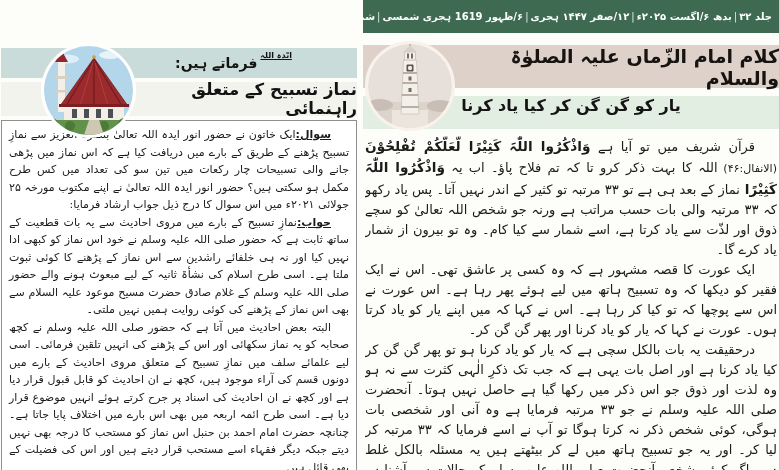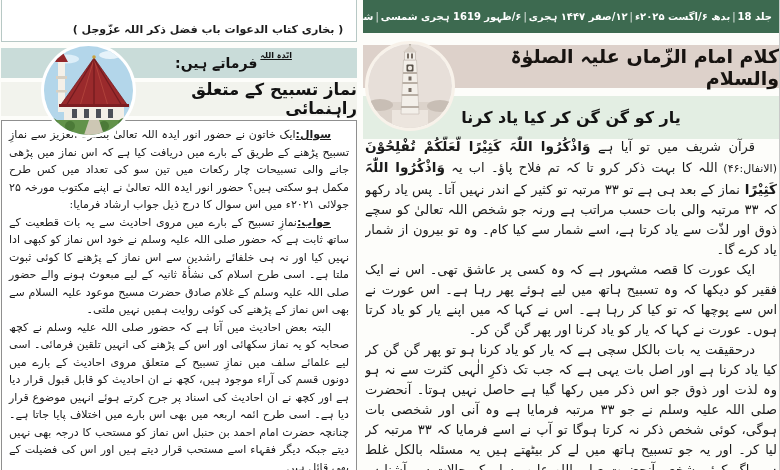--- a/index.html
+++ b/index.html
@@ -15,22 +15,22 @@
     display:flex;align-items:center;justify-content:space-between;
     padding:0 7px;font-size:10px;font-weight:600;white-space:nowrap;overflow:hidden;
   }
   .masthead .sep{opacity:.85;font-weight:400;padding:0 2px;}
   .kicker-pink{
     position:absolute;top:45px;left:0;right:0;height:43px;background:#ddd1ca;
     display:flex;align-items:flex-start;justify-content:center;padding-left:92px;
     font-size:19px;font-weight:bold;color:#171310;
   }
   .title-green{
-    position:absolute;top:96px;left:0;right:0;height:43px;background:#e3eee3;
-    display:flex;align-items:center;justify-content:center;
+    position:absolute;top:96px;left:0;right:0;height:33px;background:#e3eee3;
+    display:flex;justify-content:center;
     font-size:16px;font-weight:bold;color:#141414;
   }
   .photo-ring{
     position:absolute;border-radius:50%;overflow:hidden;z-index:6;
     box-sizing:border-box;background:#fff;
   }
   .photo-tower{top:41px;left:2px;width:90px;height:90px;border:3px solid #f8f2ea;}
   .photo-mosque{top:43px;left:40px;width:95px;height:95px;border:3px solid #ffffff;}
   .photo-ring svg{display:block;width:100%;height:100%;}
   .body-kalam{
@@ -72,21 +72,21 @@
   .page-edge{position:absolute;right:0;top:0;width:1px;height:100%;background:#c9c9c9;}
 </style>
 </head>
 <body>
 
 <div id="page">
 
   <div class="col-kalam">
 
     <div class="masthead">
-      <span>جلد 18</span>
+      <span>جلد ۳۲</span>
       <span class="sep">|</span>
       <span>بدھ ۶/اگست ۲۰۲۵ء</span>
       <span class="sep">|</span>
       <span>۱۲/صفر ۱۴۴۷ ہجری</span>
       <span class="sep">|</span>
       <span>۶/ظہور 1619 ہجری شمسی</span>
       <span class="sep">|</span>
       <span>شمارہ ۱۸۵</span>
     </div>
 
@@ -125,23 +125,20 @@
 
     <div class="body-kalam">
         <p><span>قرآن شریف میں تو آیا ہے </span><span class="seg-quran">وَاذْکُرُوا اللّٰہَ کَثِیْرًا لَّعَلَّکُمْ تُفْلِحُوْنَ </span><span class="seg-small">(الانفال:۴۶) </span><span>اللہ کا بہت ذکر کرو تا کہ تم فلاح پاؤ۔ اب یہ </span><span class="seg-quran">وَاذْکُرُوا اللّٰہَ کَثِیْرًا </span><span>نماز کے بعد ہی ہے تو ۳۳ مرتبہ تو کثیر کے اندر نہیں آتا۔ پس یاد رکھو کہ ۳۳ مرتبہ والی بات حسب مراتب ہے ورنہ جو شخص اللہ تعالیٰ کو سچے ذوق اور لذّت سے یاد کرتا ہے، اسے شمار سے کیا کام۔ وہ تو بیرون از شمار یاد کرے گا۔</span></p>
         <p><span>ایک عورت کا قصہ مشہور ہے کہ وہ کسی پر عاشق تھی۔ اس نے ایک فقیر کو دیکھا کہ وہ تسبیح ہاتھ میں لیے ہوئے پھر رہا ہے۔ اس عورت نے اس سے پوچھا کہ تو کیا کر رہا ہے۔ اس نے کہا کہ میں اپنے یار کو یاد کرتا ہوں۔ عورت نے کہا کہ یار کو یاد کرنا اور پھر گن گن کر۔</span></p>
         <p><span>درحقیقت یہ بات بالکل سچی ہے کہ یار کو یاد کرنا ہو تو پھر گن گن کر کیا یاد کرنا ہے اور اصل بات یہی ہے کہ جب تک ذکرِ الٰہی کثرت سے نہ ہو وہ لذت اور ذوق جو اس ذکر میں رکھا گیا ہے حاصل نہیں ہوتا۔ آنحضرت صلی اللہ علیہ وسلم نے جو ۳۳ مرتبہ فرمایا ہے وہ آنی اور شخصی بات ہوگی، کوئی شخص ذکر نہ کرتا ہوگا تو آپ نے اسے فرمایا کہ ۳۳ مرتبہ کر لیا کر۔ اور یہ جو تسبیح ہاتھ میں لے کر بیٹھتے ہیں یہ مسئلہ بالکل غلط ہے۔ اگر کوئی شخص آنحضرت صلی اللہ علیہ وسلم کے حالات سے آشنا ہو تو اسے معلوم ہو جائے گا کہ آپ نے کبھی ایسی باتوں کا التزام نہیں کیا۔ وہ تو اللہ تعالیٰ کی راہ میں فنا تھے۔ انسان کو تعجب آتا ہے کہ کس مقام اور درجہ پر آپ پہنچے تھے۔ حضرت عائشہ رضی اللہ عنہا کہتی ہیں کہ ایک رات آپ صلی اللہ علیہ وسلم میرے گھر میں تھے۔ رات کو جو میری آنکھ کھلی تو میں نے آپ کو اپنے بستر پر نہ پایا۔ مجھے خیال گذرا کہ کسی دوسری بیوی کے گھر میں ہوں گے۔ چنانچہ میں نے سب گھروں میں جھانک کر دیکھا مگر آپ کہیں نظر نہ آئے۔</span></p>
       </div>
   </div>
 
   <div class="col-guidance">
 
-    <div class="hadith-box">
-      <div class="hadith-ref">( بخاری کتاب الدعوات باب فضل ذکر اللہ عزّوجل )</div>
-    </div>
 
     <div class="kicker-teal">
       <span class="sup">ایّدہ اللہ</span>
       <span>فرماتے ہیں:</span>
     </div>
 
     <div class="title-plain">
       <span>نماز تسبیح کے متعلق راہنمائی</span>
     </div>
 

